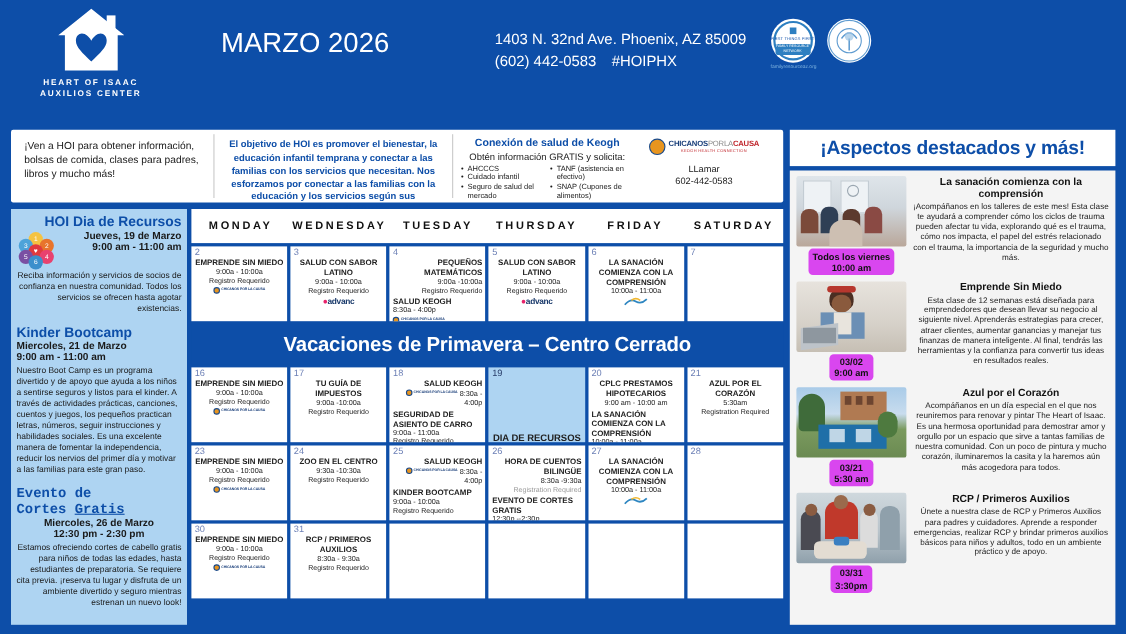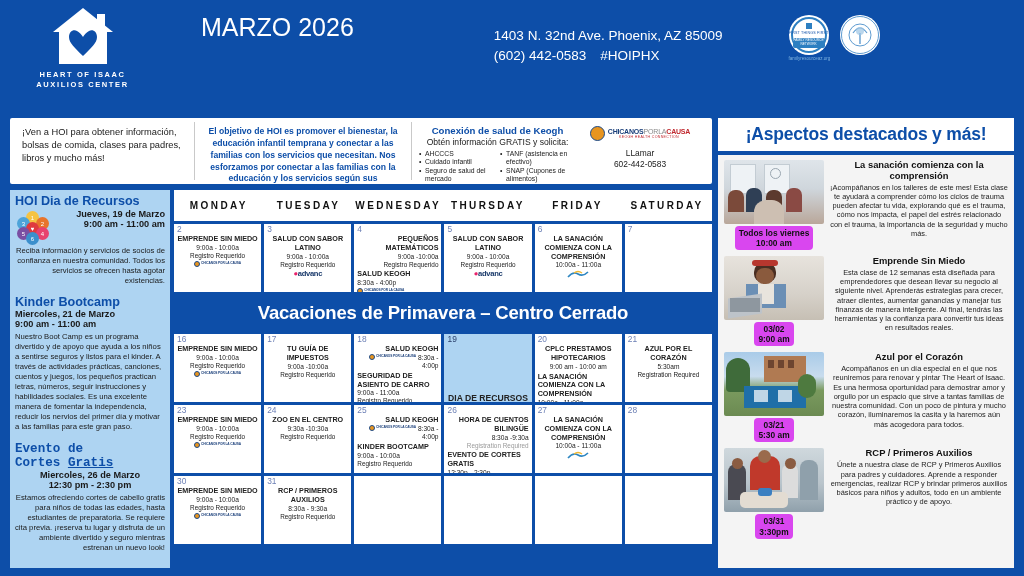--- a/index.html
+++ b/index.html
@@ -17,21 +17,21 @@
   .house svg { display: block; }
   .logo-line1, .logo-line2 {
     color: #fff; font-size: 7.5px; font-weight: bold; letter-spacing: 1.6px; margin-top: 2px;
   }
   .logo-line2 { margin-top: 1px; }
   .title-area { flex: 1; padding-top: 4px; }
   .main-title {
     color: #fff; font-size: 29.5px; font-weight: bold; letter-spacing: -0.2px;
     white-space: nowrap; padding-left: 8px;
   }
-  .sub-row { display: flex; align-items: flex-start; margin-top: 9px; gap: 44px; }
+  .sub-row { display: flex; align-items: center; margin-top: 9px; }
   .month-title { color: #fff; font-size: 25px; font-weight: normal; padding-left: 36px; white-space: nowrap; }
   .contact { color: #fff; font-size: 13.5px; line-height: 1.45; margin-left: 96px; margin-top: 13px; white-space: nowrap; }
   .contact .hashtag { margin-left: 14px; }
   .header-logos { display: flex; gap: 10px; align-items: flex-start; margin-left: 22px; margin-top: 2px; }
   .badge-logo { width: 40px; height: 40px; border-radius: 50%; background: #fff; position: relative; overflow: hidden; }
   .badge-cap { font-size: 3.6px; color: #0d4ea8; text-align: center; letter-spacing: .2px; }
   .ftf-ring { position:absolute; inset:2px; border-radius:50%; border:2px solid #2d7fc1; }
   .isd-ring { position:absolute; inset:1px; border-radius:50%; border:1.5px solid #5e9bd0; }
   .ftf-caption { font-size: 4.5px; color:#7fb4e0; text-align:center; margin-top:1px; }
 
@@ -66,21 +66,21 @@
     position: absolute; left: 718px; top: 118px; width: 296px; height: 33px;
     background: #fff; display: flex; align-items: center; justify-content: center;
   }
   .high-head span { color: #0d4ea8; font-size: 17.5px; font-weight: bold; letter-spacing: -0.2px; }
 
   
   .left-bar {
     position: absolute; left: 10px; top: 190px; width: 160px; height: 378px;
     background: #aed4f2; padding: 4px 5px;
   }
-  .sb-sec-title { color: #0d4ea8; font-size: 12.6px; font-weight: bold; text-align: left; line-height: 1.12; }
+  .sb-sec-title { color: #0d4ea8; font-size: 12.6px; font-weight: bold; text-align: right; line-height: 1.12; }
   .sb-sec-title .ul { text-decoration: underline; }
   .sb-dt { font-size: 9.2px; font-weight: bold; color: #1a1a1a; }
   .sb-body { font-size: 7.7px; line-height: 1.3; color: #1a1a1a; margin-top: 3px; }
   .res-row { display: flex; align-items: flex-start; gap: 3px; margin-top: 1px; }
   .res-icon { width: 36px; height: 32px; flex: 0 0 36px; position: relative; margin-top: 2px; }
   .bub { position: absolute; width: 13px; height: 13px; border-radius: 50%; display: flex; align-items: center; justify-content: center; font-size: 6px; color: #fff; }
   .res-right { flex: 1; text-align: right; }
   .sec-kinder { margin-top: 9px; }
   .sec-kinder .sb-sec-title { text-align: left; }
   .sec-kinder .sb-dt { display: block; text-align: left; }
@@ -271,22 +271,22 @@
     <div class="sb-sec-title"><span>Cortes </span><span class="ul">Gratis</span></div>
     <div class="sb-dt">Miercoles, 26 de Marzo</div>
     <div class="sb-dt">12:30 pm - 2:30 pm</div>
     <div class="sb-body">Estamos ofreciendo cortes de cabello gratis para niños de todas las edades, hasta estudiantes de preparatoria. Se requiere cita previa. ¡reserva tu lugar y disfruta de un ambiente divertido y seguro mientras estrenan un nuevo look!</div>
   </div>
 </div>
 
 <div class="cal">
   <div class="dow-row">
     <div class="dow">MONDAY</div>
+    <div class="dow">WEDNESDAY</div>
     <div class="dow">TUESDAY</div>
-    <div class="dow">WEDNESDAY</div>
     <div class="dow">THURSDAY</div>
     <div class="dow">FRIDAY</div>
     <div class="dow">SATURDAY</div>
   </div>
   <div id="weeks-host">
       <div class="week">
         <div class="cell">
           <div class="daynum">2</div>
           <div style="padding-top: 9px;">
             <div class="ev ">

